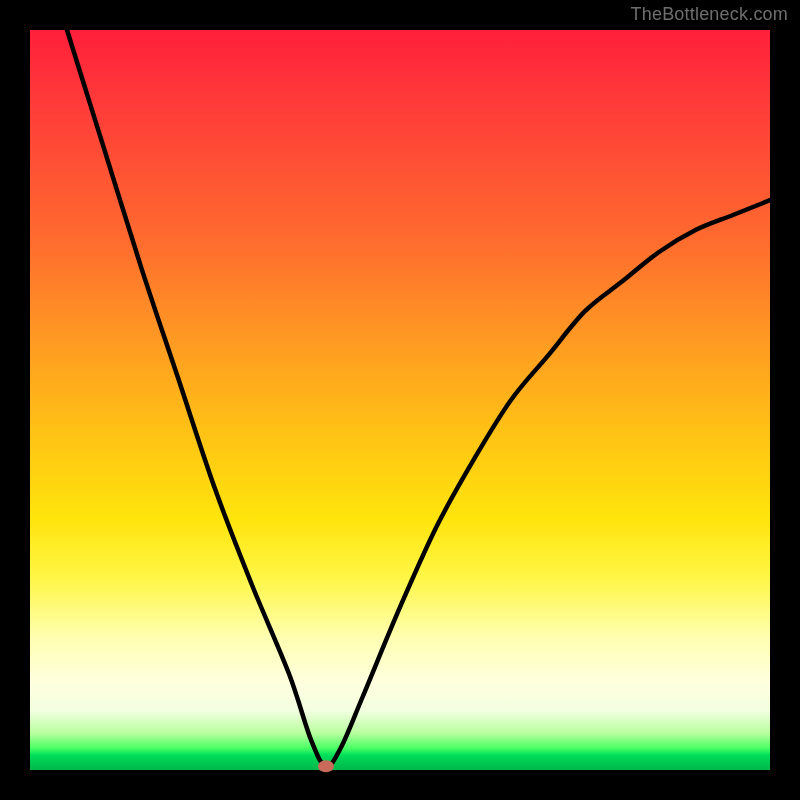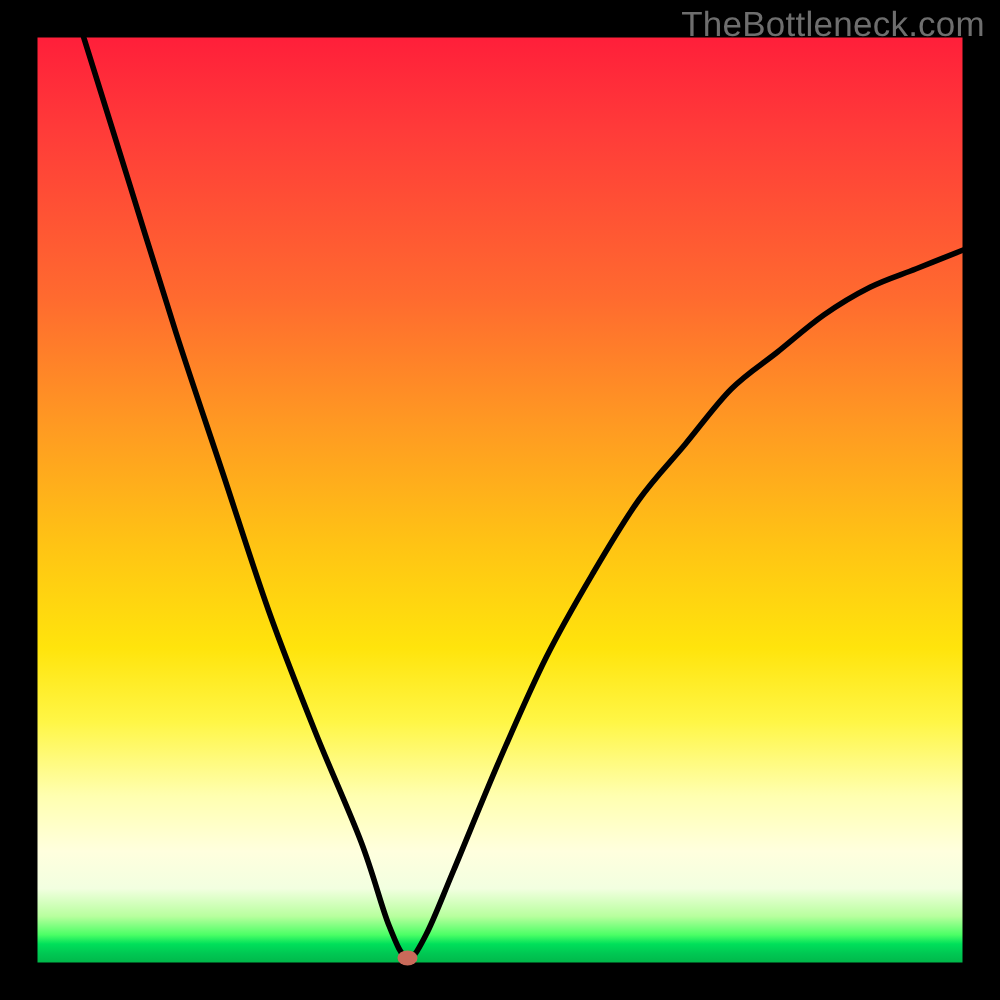--- a/index.html
+++ b/index.html
@@ -9,21 +9,21 @@
     height: 800px;
     background: #000;
     font-family: Arial, Helvetica, sans-serif;
     overflow: hidden;
   }
   .watermark {
     position: absolute;
     top: 4px;
     right: 12px;
     color: #6e6e6e;
-    font-size: 28px;
+    font-size: 18px;
     font-weight: 500;
     letter-spacing: 0.2px;
     z-index: 10;
   }
   .frame {
     position: absolute;
     left: 30px;
     top: 30px;
     width: 740px;
     height: 740px;

